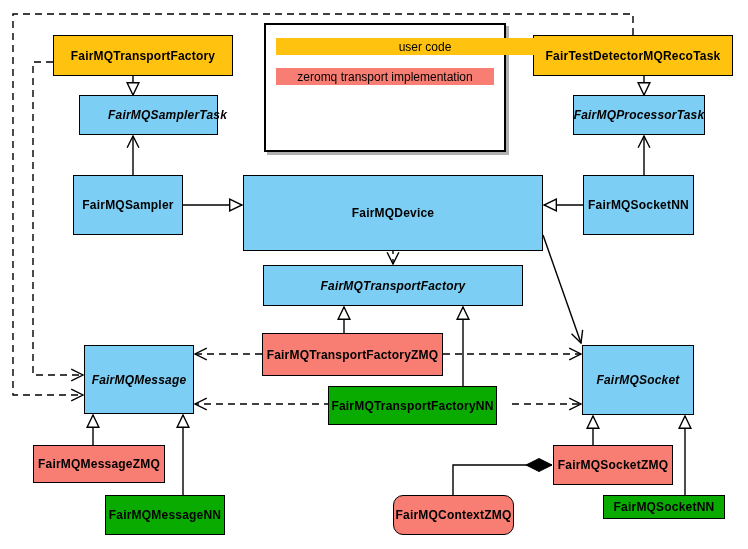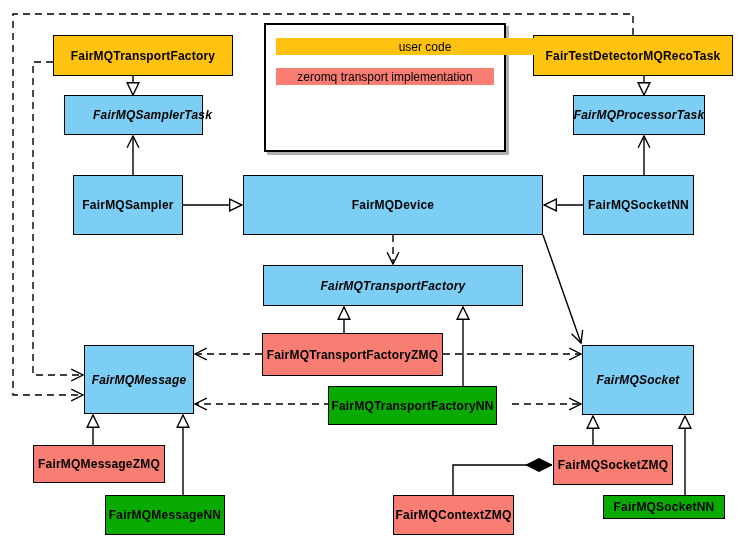--- a/index.html
+++ b/index.html
@@ -76,36 +76,36 @@
         <polyline points="93,445 93,415" class="edge" marker-end="url(#mk-hollow-triangle)"></polyline>
         <polyline points="183,495 183,415" class="edge" marker-end="url(#mk-hollow-triangle)"></polyline>
         <polyline points="593,445 593,416" class="edge" marker-end="url(#mk-hollow-triangle)"></polyline>
         <polyline points="685,495 685,416" class="edge" marker-end="url(#mk-hollow-triangle)"></polyline>
         <polyline points="453,495 453,465 552,465" class="edge" marker-end="url(#mk-filled-diamond)"></polyline>
       </g>
   </svg>
 
   <div id="nodes">
       <div class="node" style="left: 53px; top: 35px; width: 180px; height: 41px; background: rgb(255, 194, 14);">FairMQTransportFactory</div>
-      <div class="node abstract" style="left: 64px; top: 95px; width: 139px; height: 40px; background: rgb(125, 206, 244); padding-left: 38px;">FairMQSamplerTask</div>
+      <div class="node abstract" style="left: 79px; top: 95px; width: 139px; height: 40px; background: rgb(125, 206, 244); padding-left: 38px;">FairMQSamplerTask</div>
       <div class="node" style="left: 73px; top: 175px; width: 110px; height: 60px; background: rgb(125, 206, 244);">FairMQSampler</div>
-      <div class="node" style="left: 243px; top: 175px; width: 300px; height: 60px; background: rgb(125, 206, 244);">FairMQDevice</div>
+      <div class="node" style="left: 243px; top: 175px; width: 300px; height: 76px; background: rgb(125, 206, 244);">FairMQDevice</div>
       <div class="node" style="left: 533px; top: 35px; width: 200px; height: 41px; background: rgb(255, 194, 14);">FairTestDetectorMQRecoTask</div>
       <div class="node abstract" style="left: 573px; top: 95px; width: 132px; height: 40px; background: rgb(125, 206, 244);">FairMQProcessorTask</div>
       <div class="node" style="left: 583px; top: 175px; width: 111px; height: 60px; background: rgb(125, 206, 244);">FairMQSocketNN</div>
       <div class="node abstract" style="left: 263px; top: 265px; width: 260px; height: 41px; background: rgb(125, 206, 244);">FairMQTransportFactory</div>
       <div class="node" style="left: 262px; top: 333px; width: 181px; height: 43px; background: rgb(248, 125, 114);">FairMQTransportFactoryZMQ</div>
       <div class="node" style="left: 328px; top: 386px; width: 169px; height: 39px; background: rgb(9, 171, 0);">FairMQTransportFactoryNN</div>
       <div class="node abstract" style="left: 84px; top: 345px; width: 110px; height: 69px; background: rgb(125, 206, 244);">FairMQMessage</div>
       <div class="node abstract" style="left: 582px; top: 345px; width: 112px; height: 70px; background: rgb(125, 206, 244);">FairMQSocket</div>
       <div class="node" style="left: 33px; top: 445px; width: 132px; height: 38px; background: rgb(248, 125, 114);">FairMQMessageZMQ</div>
       <div class="node" style="left: 105px; top: 495px; width: 120px; height: 40px; background: rgb(9, 171, 0);">FairMQMessageNN</div>
       <div class="node" style="left: 553px; top: 445px; width: 120px; height: 40px; background: rgb(248, 125, 114); text-align: right;">FairMQSocketZMQ</div>
       <div class="node" style="left: 603px; top: 495px; width: 122px; height: 24px; background: rgb(9, 171, 0);">FairMQSocketNN</div>
-      <div class="node" style="left: 393px; top: 495px; width: 121px; height: 40px; background: rgb(248, 125, 114);">FairMQContextZMQ</div>
+      <div class="node" style="left: 393px; top: 495px; width: 121px; height: 40px; background: rgb(248, 125, 114); border-radius: 10px;">FairMQContextZMQ</div>
     </div>
 
   <div id="legend" style="left: 264px; top: 23px; width: 242px; height: 129px;">
       <div class="legend-swatch" style="background: rgb(255, 194, 14); padding-left: 40px;">user code</div>
       <div class="legend-swatch" style="background: rgb(248, 125, 114);">zeromq transport implementation</div>
     </div>
 
 </div>
 
 </body></html>

